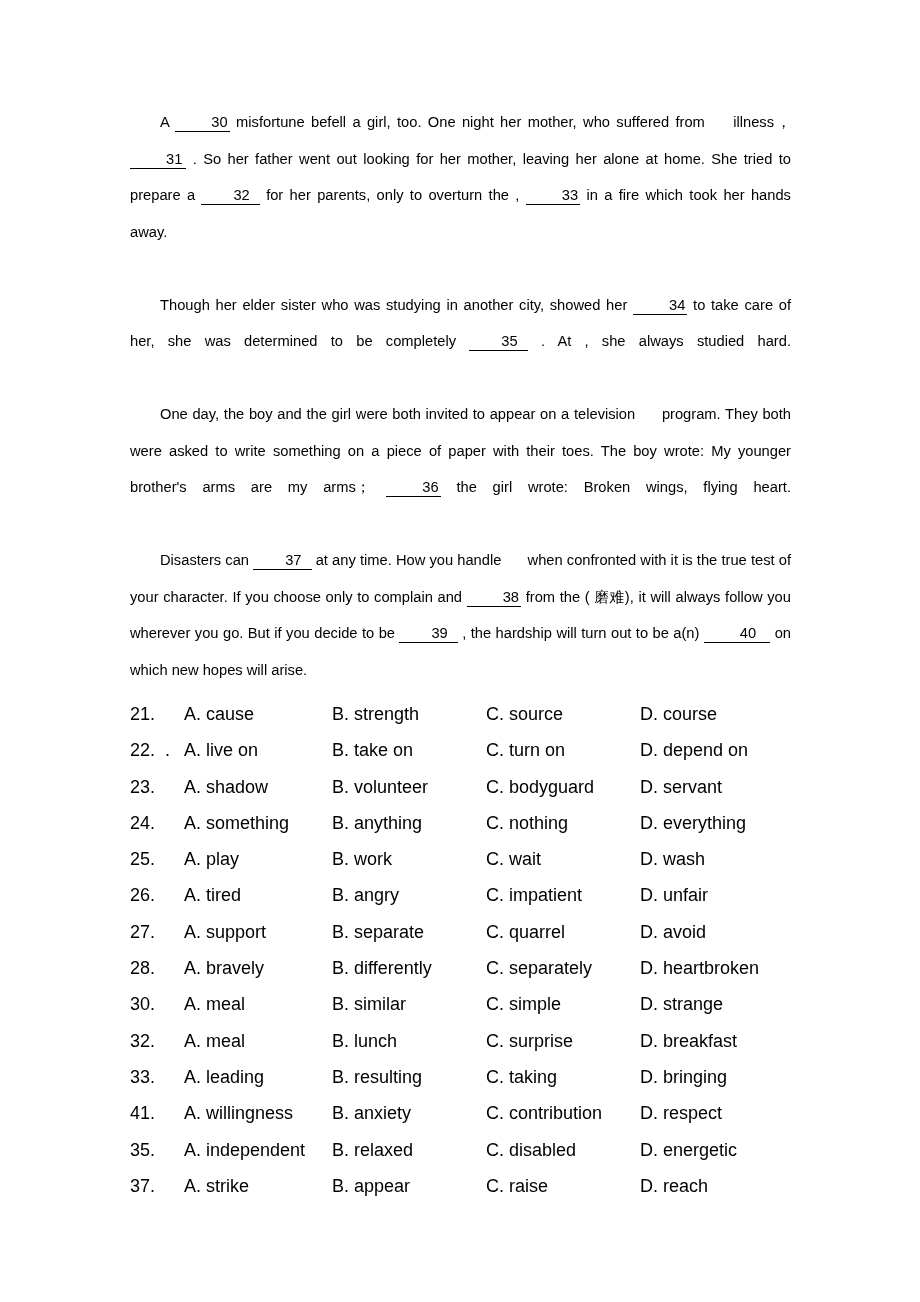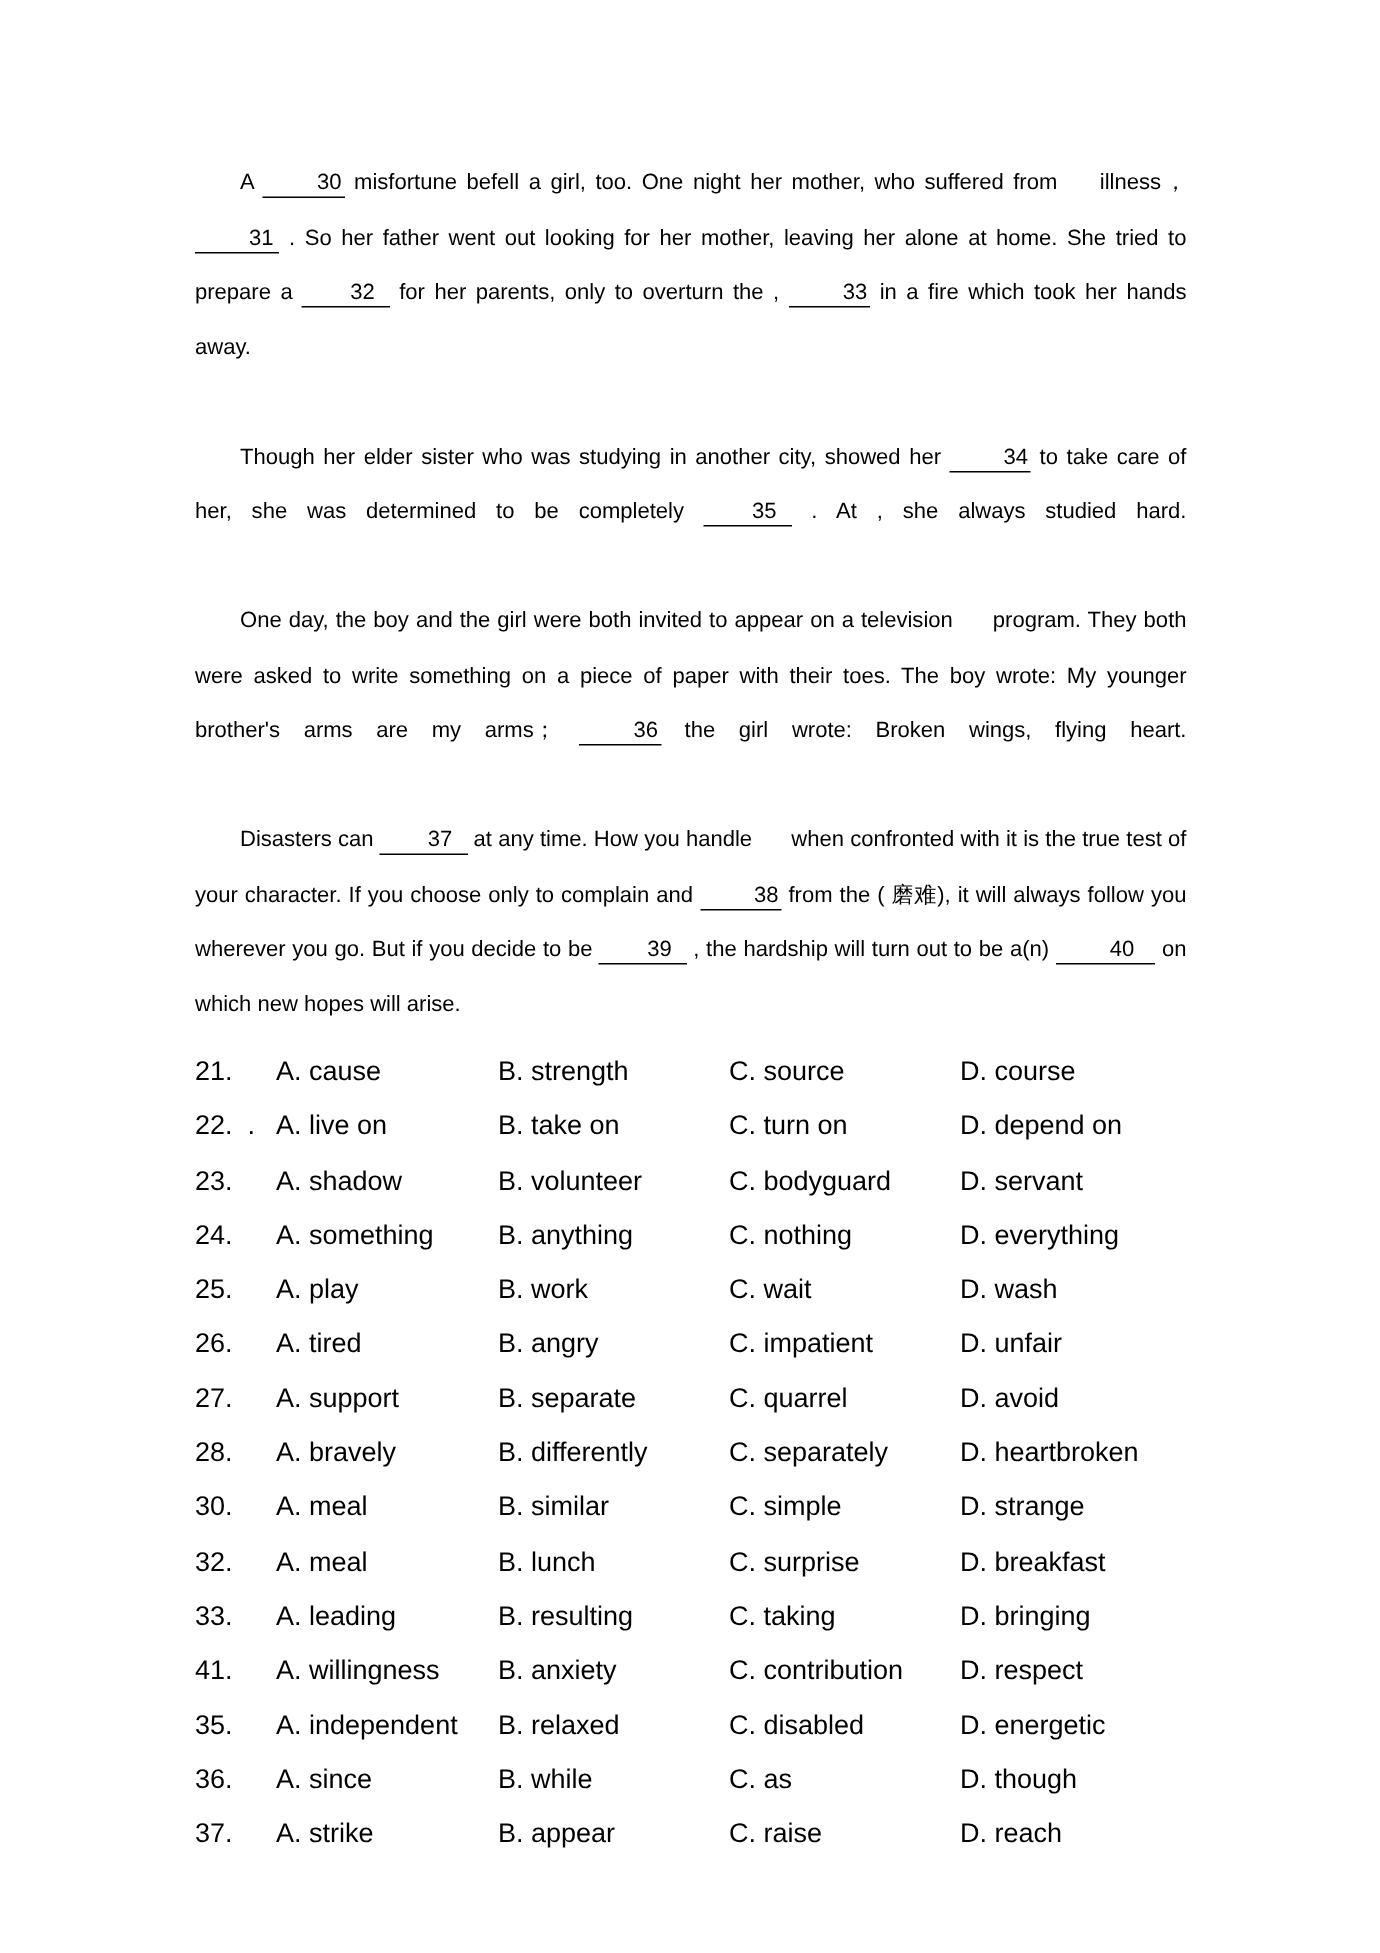--- a/index.html
+++ b/index.html
@@ -191,27 +191,20 @@
           <span class="opt-cell col-d">D. respect</span>
         </div>
         <div class="opt-row">
           <span class="opt-num">35.</span>
           <span class="opt-cell col-a">A. independent</span>
           <span class="opt-cell col-b">B. relaxed</span>
           <span class="opt-cell col-c">C. disabled</span>
           <span class="opt-cell col-d">D. energetic</span>
         </div>
         <div class="opt-row">
-          <span class="opt-num">36.</span>
-          <span class="opt-cell col-a">A. since</span>
-          <span class="opt-cell col-b">B. while</span>
-          <span class="opt-cell col-c">C. as</span>
-          <span class="opt-cell col-d">D. though</span>
-        </div>
-        <div class="opt-row">
           <span class="opt-num">37.</span>
           <span class="opt-cell col-a">A. strike</span>
           <span class="opt-cell col-b">B. appear</span>
           <span class="opt-cell col-c">C. raise</span>
           <span class="opt-cell col-d">D. reach</span>
         </div>
       </div>
 
   </div>
 </div>

